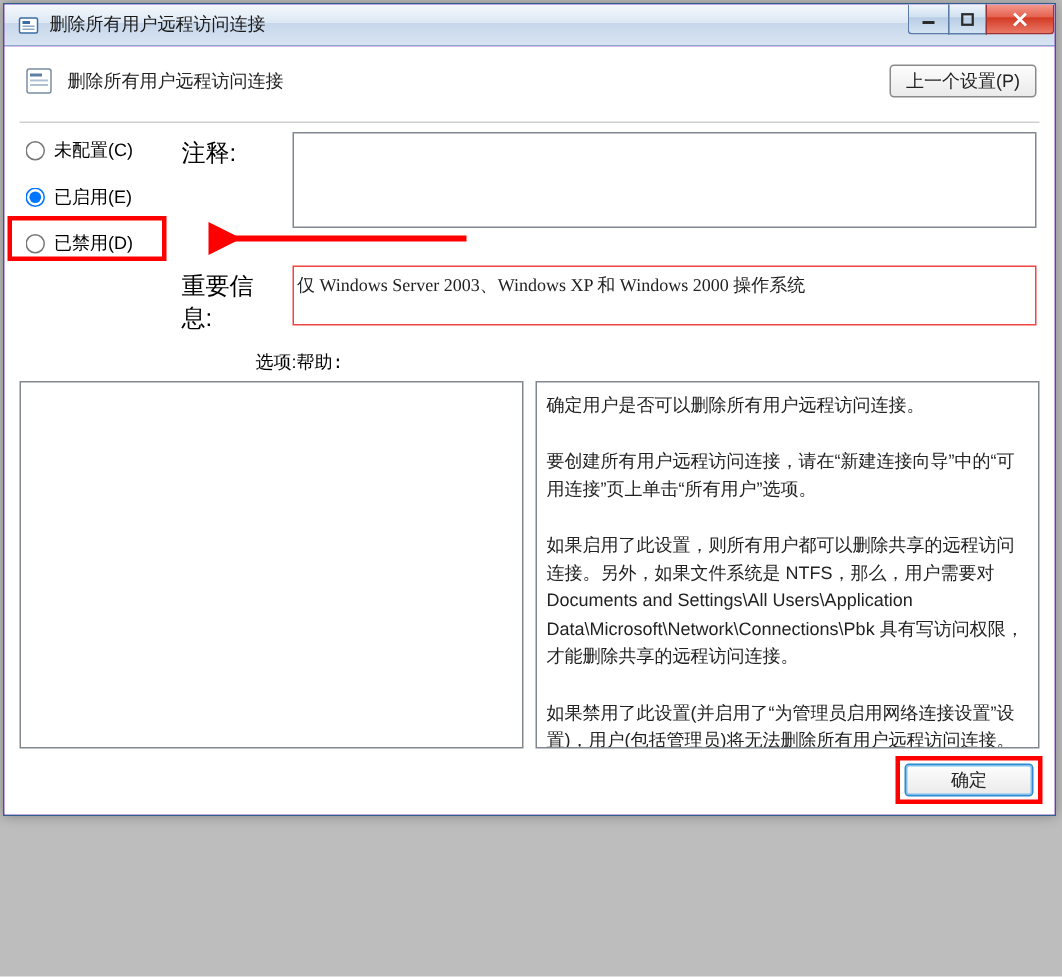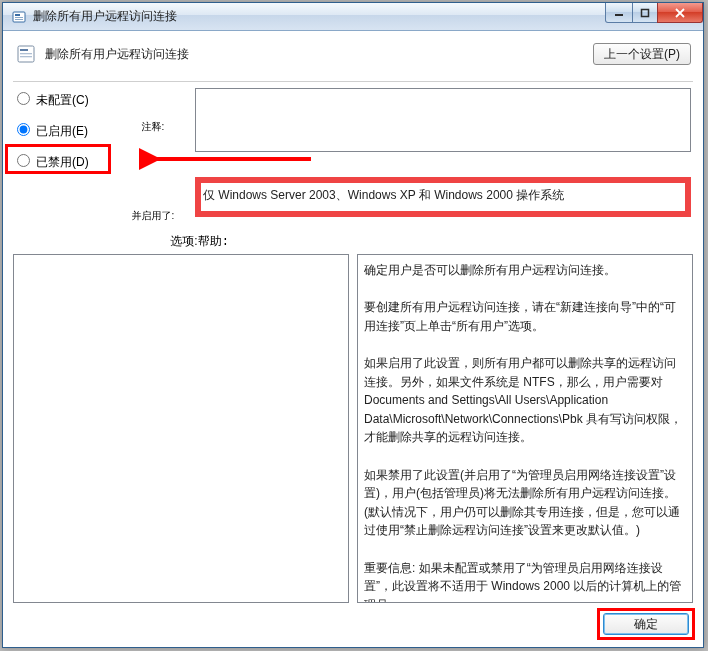--- a/index.html
+++ b/index.html
@@ -1,18 +1,18 @@
 <!DOCTYPE html>
 <html><head>
 <meta charset="utf-8">
 <style>
   * { box-sizing: border-box; font-family: "Microsoft YaHei", "Segoe UI", Tahoma, sans-serif; }
   body { margin: 0; background: #bdbdbd; width: 708px; height: 651px; position: relative; }
   .window {
-    position: absolute; top: 2px; left: 2px; width: 702px; height: 646px;
+    position: absolute; top: 2px; left: 2px; width: 702px; height: 542px;
     background: #d946ef; border: 1px solid #2e5e8d;
     box-shadow: 0 0 8px rgba(0,0,0,.3);
     display: flex; flex-direction: column;
   }
   .titlebar {
     height: 28px;
     background: linear-gradient(to bottom, #f4f8fc 0%, #dde8f4 45%, #c7d7ea 46%, #d8e4f2 100%);
     display: flex; align-items: center;
     border-bottom: 1px solid #8aa8c8;
     position: relative;
@@ -60,36 +60,37 @@
   }
   .btn.wide { min-width: 92px; }
   .btn.small { min-width: 86px; }
   .btn.primary { border: 1px solid #2f8ad0; box-shadow: 0 0 0 1px #7cc0ee inset; }
   .top-area {
     display: grid; grid-template-columns: 100px 70px 1fr;
     column-gap: 4px; row-gap: 6px; padding: 0 2px 10px 4px;
     position: relative;
   }
   .radiocol { grid-column: 1; display: flex; flex-direction: column; gap: 14px; padding-top: 4px; }
-  .radio { display: flex; align-items: flex-start; gap: 6px; font-size: 12px; }
+  .radio { display: flex; align-items: center; gap: 6px; font-size: 12px; }
   .radio input { margin: 0; }
   .redbox {
     position: absolute; left: 2px; top: 113px; width: 106px; height: 30px;
     border: 3px solid #ff0000; pointer-events: none;
   }
-  .label-col { grid-column: 2; font-size: 10px; text-align: center; padding-right: 6px; padding-top: 4px; margin-top: 28px;}
+  .label-col { grid-column: 2; font-size: 16px; text-align: left; padding-right: 6px; padding-top: 4px;}
   .comment-box {
     grid-column: 3; grid-row: 1; height: 64px; resize: none;
     border: 1px solid #828790; font-size: 12px; padding: 2px 4px;
     background: #fff; overflow: auto;
   }
   .platform-box {
-    grid-column: 3; grid-row: 2; height: 40px; border: 6px solid #ef4444;
+    grid-column: 3; grid-row: 2; height: 40px; border: 1px solid #ef4444;
     background: #fff; font-size: 12px; padding: 4px 2px; overflow: auto;
     color: #222;
+    font-family: Liberation Serif, serif;
   }
   .hr { border-top: 1px solid #cfcfcf; margin: 6px 0 6px 0; }
   .mid-labels { display: flex; justify-content: center; font-size: 12px; padding: 0 2px 4px 2px; }
   .panes { display: flex; gap: 8px; flex: 1; min-height: 0; }
   .panes textarea {
     flex: 1; resize: none; border: 1px solid #828790; font-size: 12px;
     padding: 6px; line-height: 1.55; background: #fff; overflow-y: auto;
     white-space: pre-wrap; color: #222;
   }
   .options-pane { width: 292px; }
@@ -171,21 +172,21 @@
           <input type="radio" name="state" checked="" style="">
           <span>已启用(E)</span>
         </label>
         <label class="radio">
           <input type="radio" name="state" style="">
           <span>已禁用(D)</span>
         </label>
       </div>
       <div class="label-col" style="grid-row:1">注释:</div>
       <textarea class="comment-box" style=""></textarea>
-      <div class="label-col" style="grid-row:2">并启用了:</div>
+      <div class="label-col" style="grid-row:2">重要信息:</div>
       <div class="platform-box">仅 Windows Server 2003、Windows XP 和 Windows 2000 操作系统</div>
     </div>
 
     <div class="mid-labels">
       <span>选项:</span>
       <span style="width:50%;font-family:Liberation Mono, monospace;">帮助:</span>
     </div>
 
     <div class="panes">
       <textarea class="options-pane" readonly="" style=""></textarea>

